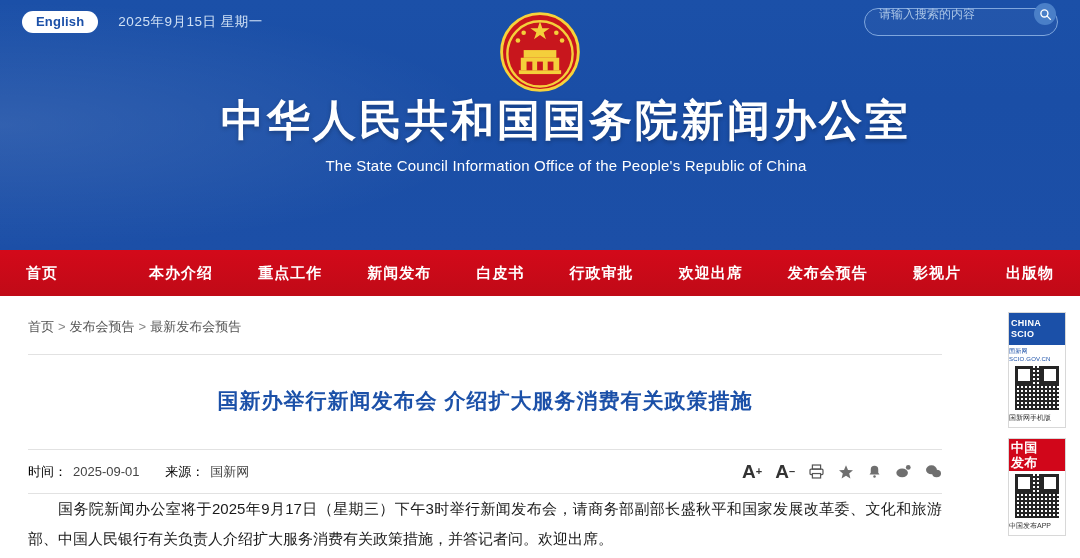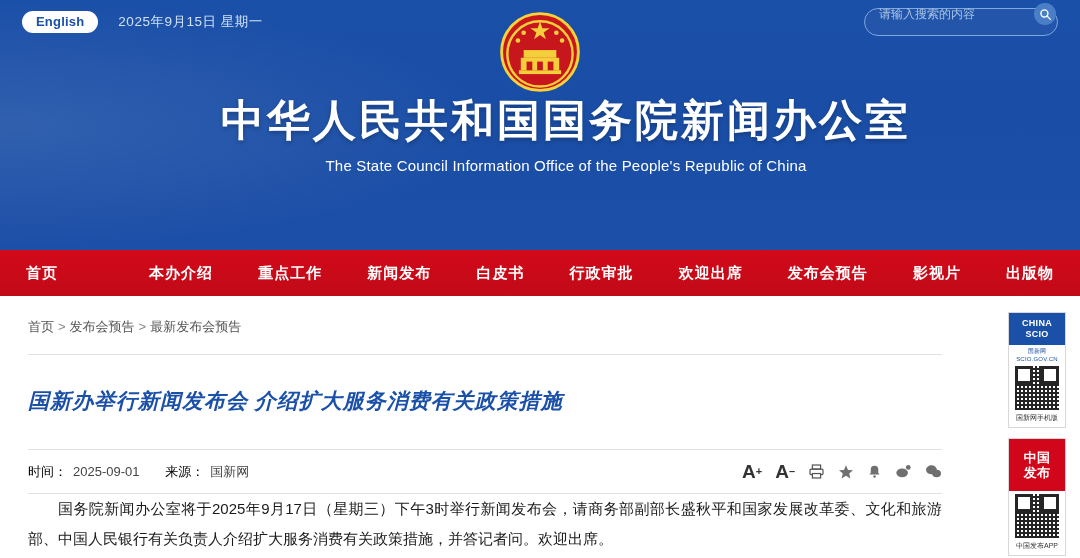--- a/index.html
+++ b/index.html
@@ -153,27 +153,27 @@
   }
   .breadcrumb span { color: #555; }
   .breadcrumb .sep { margin: 0 4px; color: #888; }
 
   .divider {
     border-top: 1px solid #e2e2e2;
     width: 914px;
   }
 
   .article-title {
+    text-align: center;
     color: #1b50a8;
     font-size: 21px;
     font-weight: bold;
     letter-spacing: 1px;
     padding: 32px 0 34px 0;
     width: 914px;
-    font-style: italic;
   }
 
   .meta-row {
     width: 914px;
     display: flex;
     align-items: center;
     padding: 12px 0 12px 0;
     font-size: 13px;
     color: #444;
   }
@@ -223,33 +223,32 @@
     position: absolute;
     top: 16px;
     right: 10px;
     width: 62px;
   }
   .rail-card {
     width: 58px;
     border: 1px solid #d8d8d8;
     background: #fff;
     margin-bottom: 10px;
-    text-align: center;
     padding-bottom: 3px;
   }
   .rail-head {
     background: #1b50a8;
     color: #fff;
     font-size: 9px;
     font-weight: bold;
     line-height: 11px;
     padding: 5px 2px;
     letter-spacing: .3px;
   }
-  .rail-head.red { background: #d1061a; font-size: 13px; line-height: 15px; padding: 11px 2px; }
+  .rail-head.red { background: #d1061a; font-size: 13px; line-height: 15px; padding: 1px 2px; }
   .rail-sub {
     font-size: 6px;
     color: #1b50a8;
     padding: 2px 0 1px;
     letter-spacing: .2px;
   }
   .qr {
     width: 44px; height: 44px;
     margin: 3px auto 2px;
     background-color: #fff;

